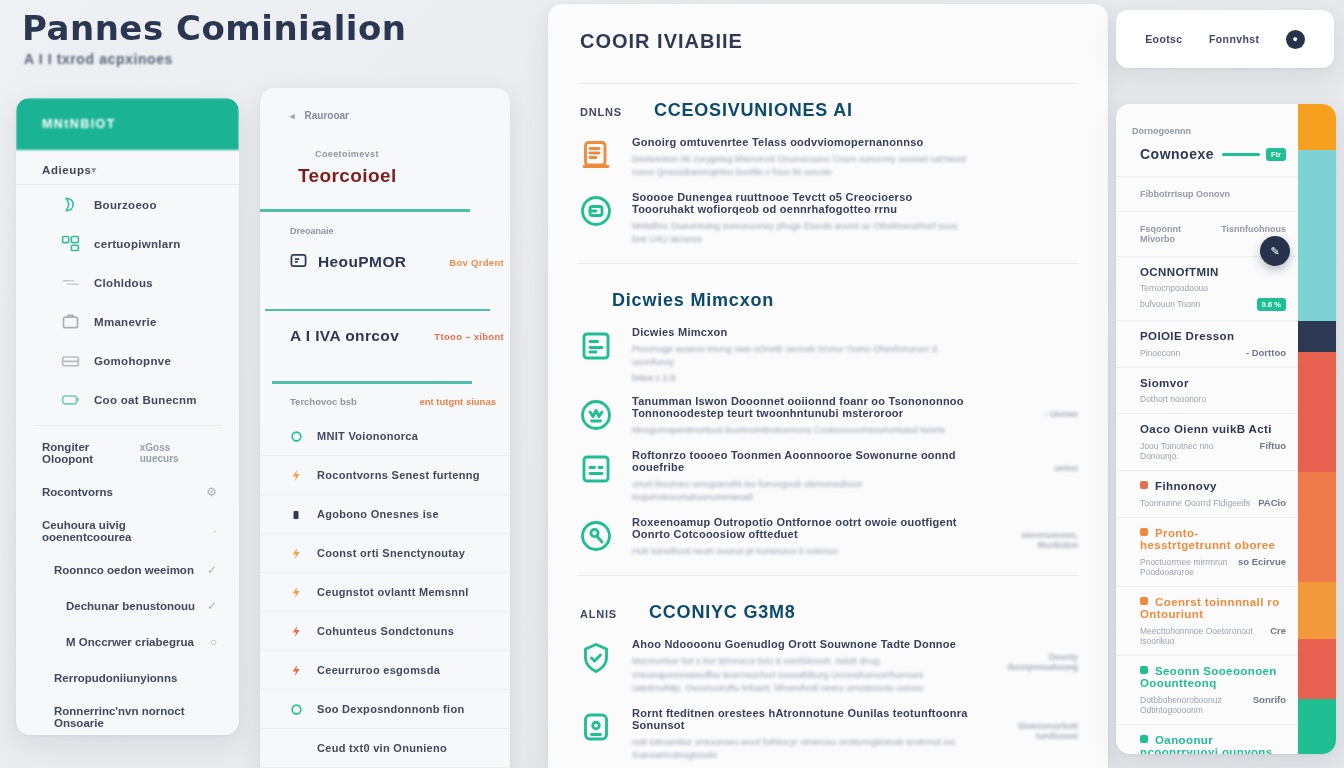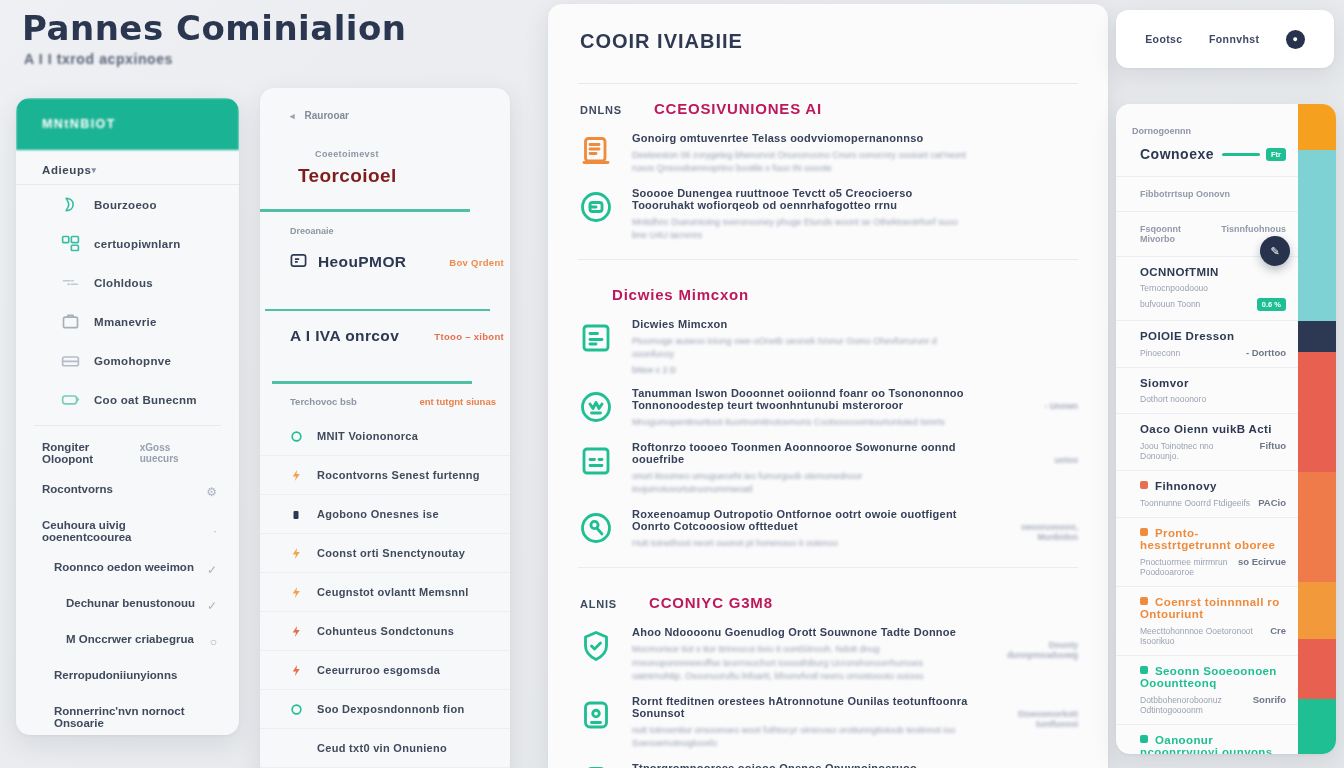--- a/index.html
+++ b/index.html
@@ -51,21 +51,21 @@
   }
   .side-section-title .caret { color: #8a93a3; font-size: 9px; }
   .side-item {
     display: flex; align-items: center; gap: 13px;
     padding: 9px 22px 9px 44px; min-height: 39px;
   }
   .side-item .ico { width: 21px; height: 21px; flex: 0 0 21px; opacity: .85; }
   .side-item .lbl { font-size: 11.5px; font-weight: 600; color: #3f4a5d; letter-spacing: .3px; }
   .side-divider { height: 1px; background: #e7e9ec; margin: 6px 18px; }
   .side-row {
-    display: flex; justify-content: space-between; 
+    display: flex; justify-content: space-between; align-items: center;
     padding: 9px 22px 9px 26px; min-height: 36px;
   }
   .side-row .lbl { font-size: 11.5px; font-weight: 600; color: #3f4a5d; }
   .side-row .val { font-size: 10px; font-weight: 600; color: #97a0b0; }
   .side-row .mark { font-size: 12px; color: #aab2c0; }
   .side-row.indent { padding-left: 38px; }
   .side-row.indent2 { padding-left: 50px; }
 
   
   #card-detail { left: 260px; top: 88px; width: 250px; height: 690px; }
@@ -105,21 +105,21 @@
 
   
   #card-main { left: 548px; top: 4px; width: 560px; height: 768px; border-radius: 14px 14px 0 0; background: #fbfbfc; }
   #main-title { padding: 26px 0 0 32px; font-size: 20px; font-weight: 700; color: #2f3a52; letter-spacing: 1px; }
   #main-title-rule { height: 1px; background: #e7e9ec; margin: 30px 30px 0 30px; }
   .sec-head {
     display: flex; align-items: baseline; gap: 32px;
     padding: 16px 0 10px 32px;
   }
   .sec-head .kicker { font-size: 11px; font-weight: 700; color: #3d4a60; letter-spacing: .8px; }
-  .sec-head .heading { font-size: 15px; font-weight: 700; color: #be185d; letter-spacing: .8px; }
+  .sec-head .heading { font-size: 18px; font-weight: 700; color: #0c4a6e; letter-spacing: .8px; }
   .entry { display: flex; gap: 18px; padding: 5px 30px 7px 30px; }
   .entry .ico { width: 36px; height: 36px; flex: 0 0 36px; margin-top: 2px; }
   .entry .body { flex: 1 1 auto; min-width: 0; }
   .entry .e-title { font-size: 11px; font-weight: 700; color: #36415a; letter-spacing: .25px; }
   .entry .e-desc { font-size: 9px; font-weight: 500; color: #9aa2b1; margin-top: 5px; line-height: 1.45; }
   .entry .e-meta { font-size: 8.5px; font-weight: 600; color: #aeb5c2; margin-top: 4px; }
   .entry .tail { flex: 0 0 auto; width: 92px; text-align: right; font-size: 8.5px; font-weight: 600; color: #a7aebb; padding-top: 14px; }
   .sec-rule { height: 1px; background: #e9ebee; margin: 10px 30px; }
 
   

